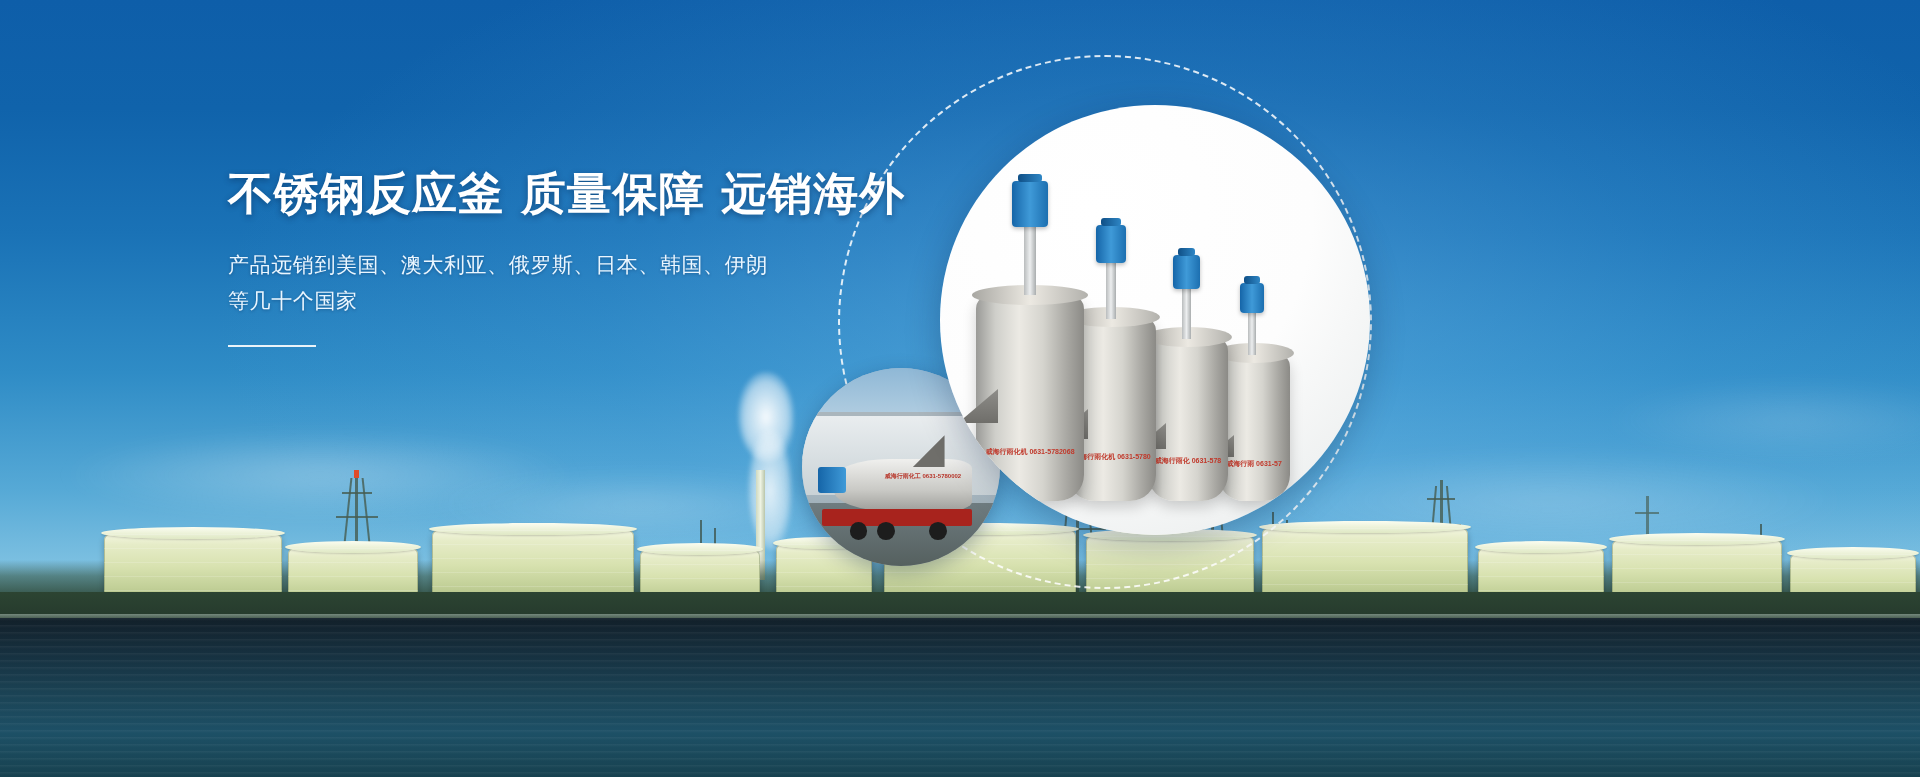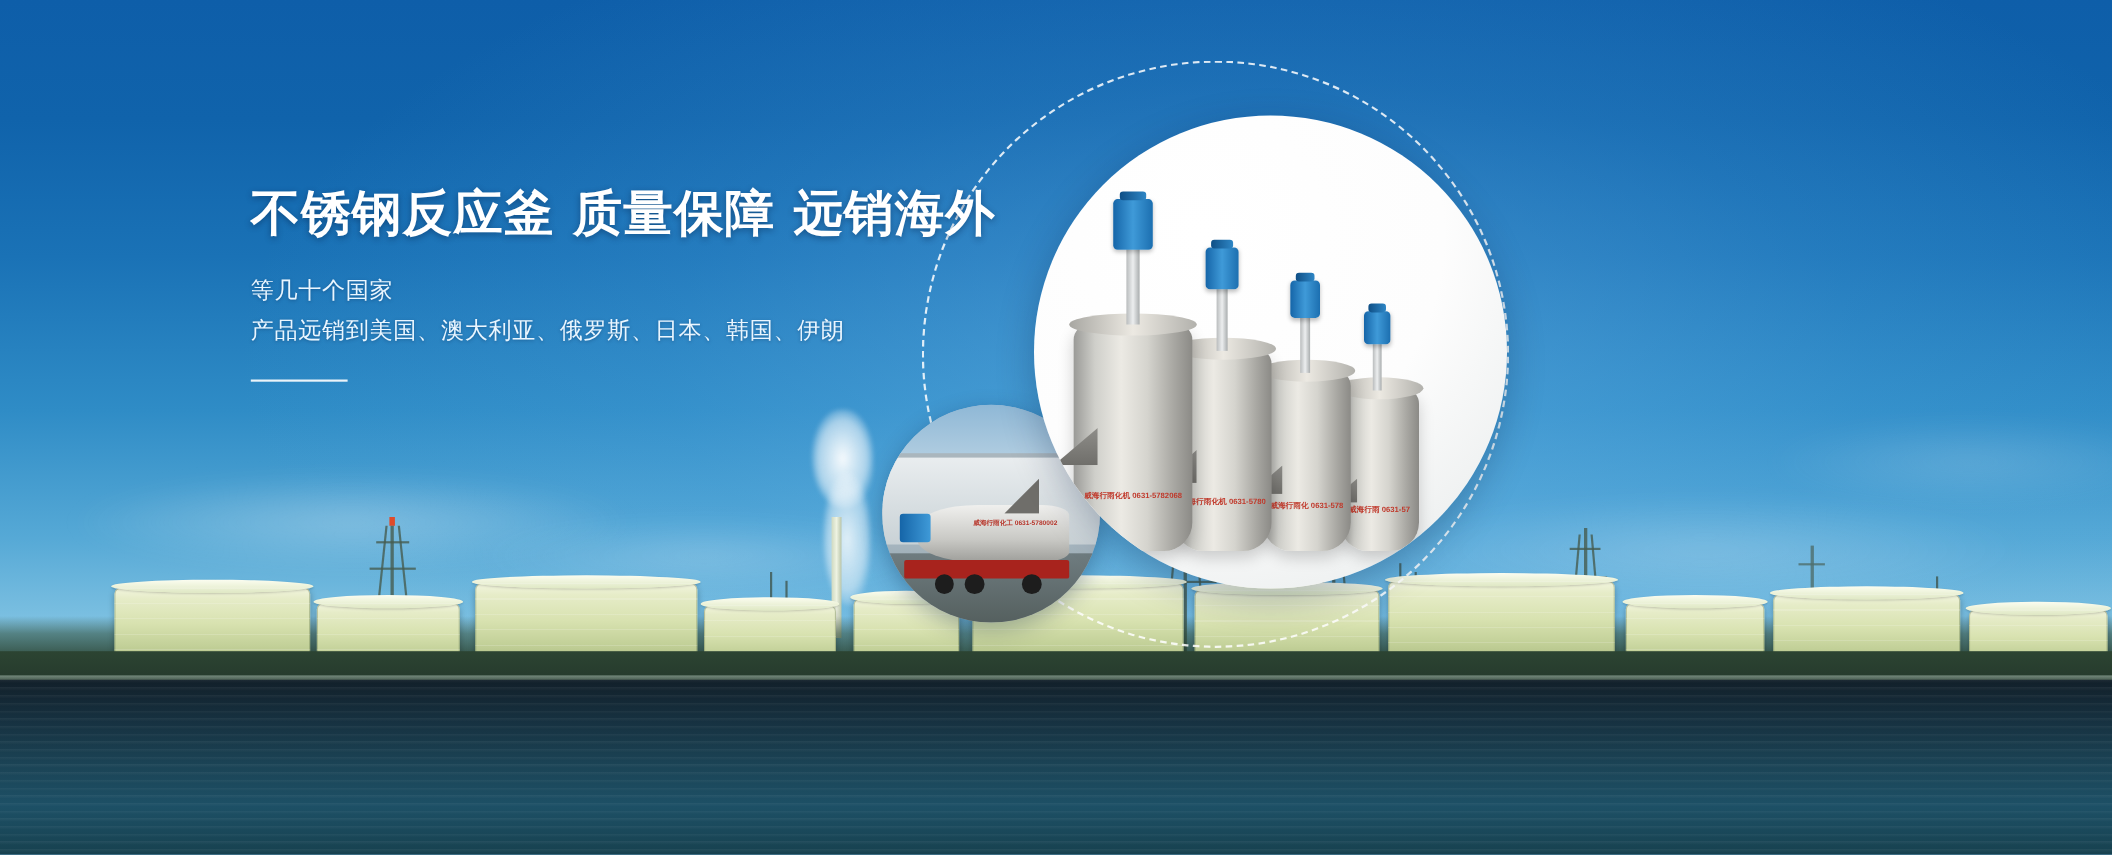--- a/index.html
+++ b/index.html
@@ -234,19 +234,19 @@
 0631-5782068</div>
     </div>
     <div class="shaft" style="left:84px;bottom:240px;width:12px;height:70px;"></div>
     <div class="motor" style="left:72px;bottom:308px;width:36px;height:46px;"></div>
     <div class="fin" style="left:18px;bottom:112px;width:40px;height:34px;"></div>
   </div>
 
   <div class="copy">
     <div class="headline">不锈钢反应釜 质量保障 远销海外</div>
     <div class="desc">
+      <div>产品远销到美国、澳大利亚、俄罗斯、日本、韩国、伊朗</div>
       <div>等几十个国家</div>
-      <div>产品远销到美国、澳大利亚、俄罗斯、日本、韩国、伊朗</div>
     </div>
     <div class="rule"></div>
   </div>
 
 </div>
 
 </body></html>

